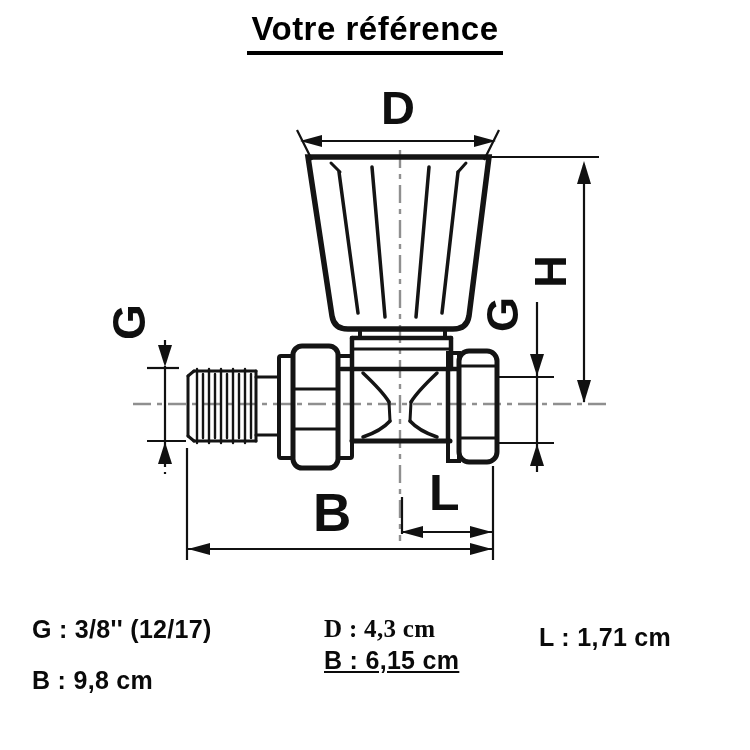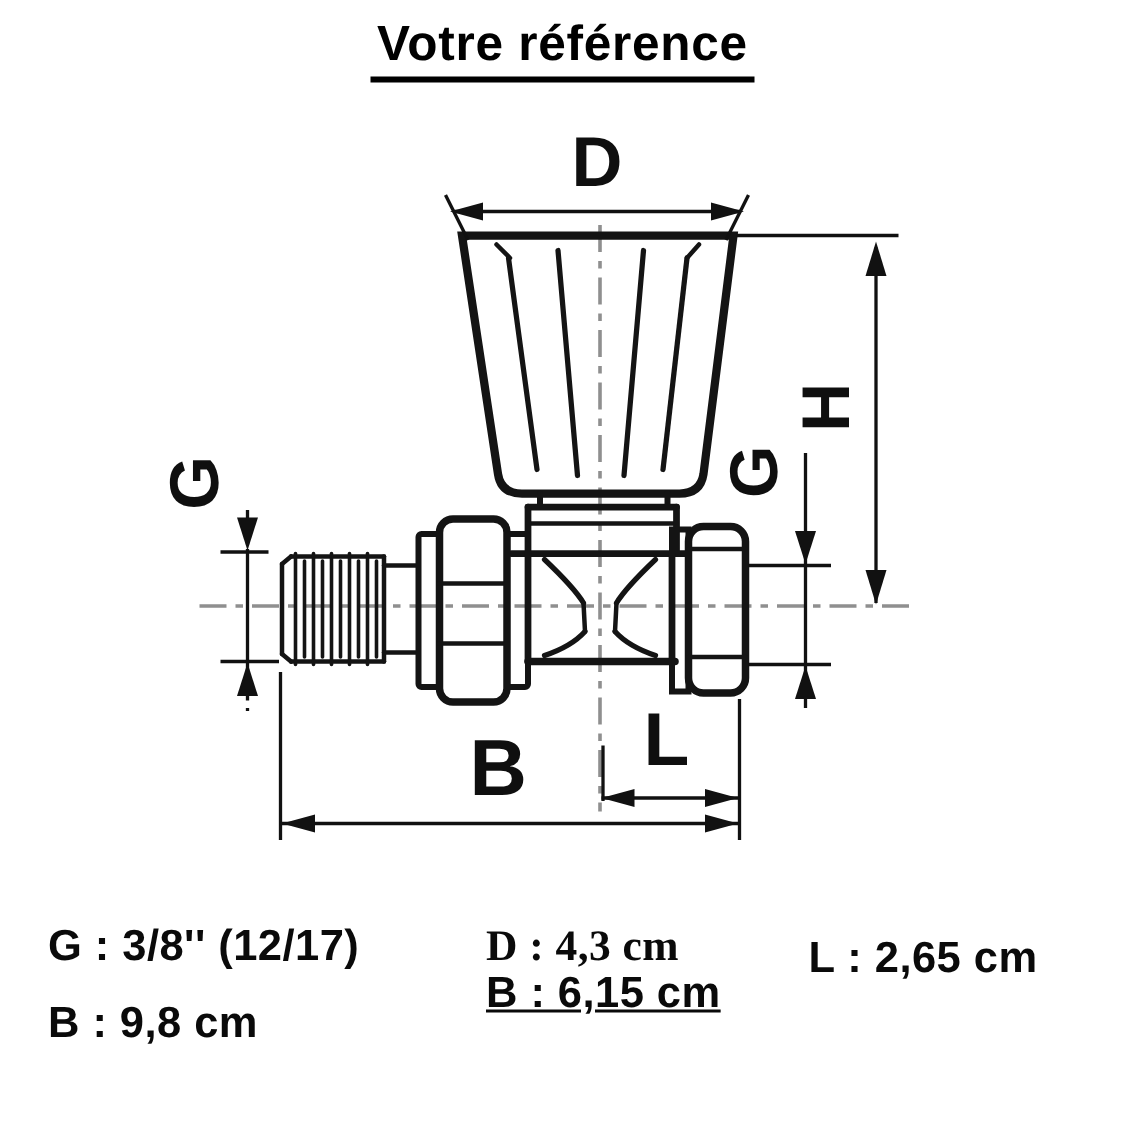--- a/index.html
+++ b/index.html
@@ -20,21 +20,21 @@
   }
   .rot{transform:rotate(-90deg);transform-origin:center center;display:flex;
        align-items:center;justify-content:center;}
   .dim-d{left:381px;top:84px;font-size:47px;}
   .dim-b{left:313px;top:486px;font-size:53px;}
   .dim-l{left:429px;top:468px;font-size:50px;}
   .dim-gl{left:106px;top:299px;width:46px;height:46px;font-size:46px;}
   .dim-gr{left:480px;top:292px;width:45px;height:45px;font-size:45px;}
   .dim-h{left:528px;top:249px;width:45px;height:45px;font-size:45px;}
   .spec{
-    position:absolute;font-weight:bold;font-size:29px;color:#0a0a0a;
+    position:absolute;font-weight:bold;font-size:25px;color:#0a0a0a;
     white-space:nowrap;letter-spacing:.3px;
   }
   .spec-g{left:32px;top:615px;}
   .spec-b1{left:32px;top:666px;}
   .spec-d{left:324px;top:615px;font-family:Liberation Serif, serif;}
   .spec-b2{left:324px;top:646px;text-decoration:underline;}
   .spec-l{left:539px;top:623px;}
 </style>
 </head>
 <body>
@@ -189,16 +189,16 @@
     <span class="dim dim-h rot">H</span>
     <span class="dim dim-b">B</span>
     <span class="dim dim-l">L</span>
   </div>
 
   <div>
     <span class="spec spec-g">G : 3/8'' (12/17)</span>
     <span class="spec spec-b1">B : 9,8 cm</span>
     <span class="spec spec-d">D : 4,3 cm</span>
     <span class="spec spec-b2">B : 6,15 cm</span>
-    <span class="spec spec-l">L : 2,65 cm</span>
+    <span class="spec spec-l">L : 1,71 cm</span>
   </div>
 
 </div>
 
 </body></html>

